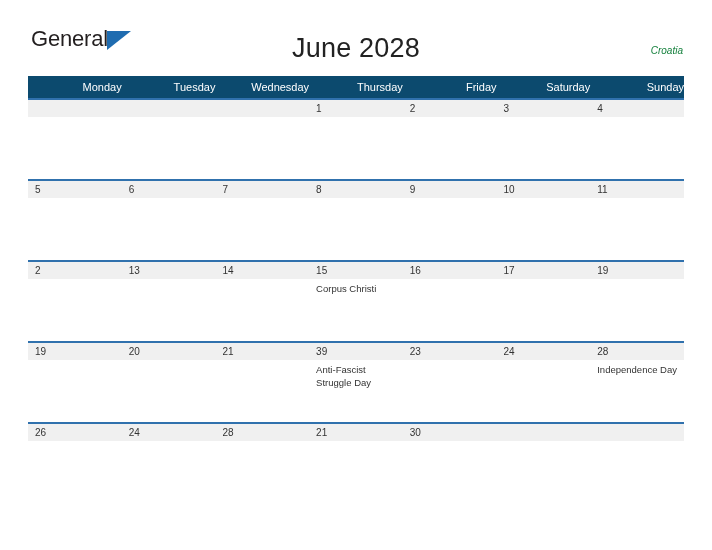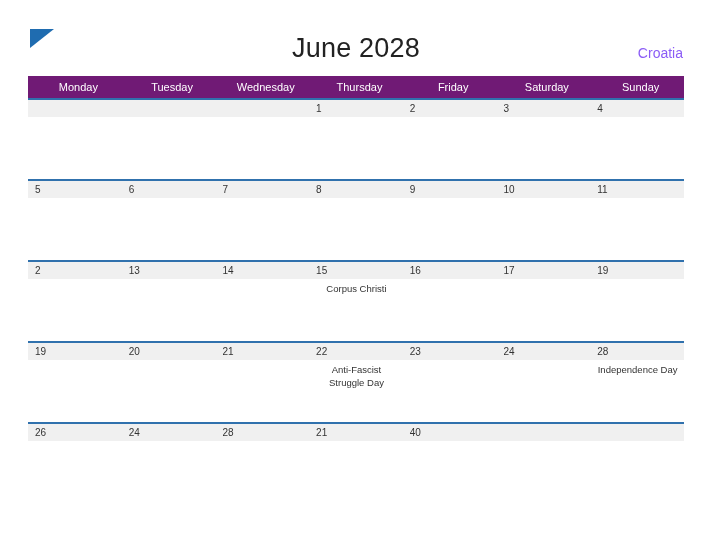--- a/index.html
+++ b/index.html
@@ -71,40 +71,41 @@
     font-size: 27px;
     color: #222222;
     font-weight: 400;
     letter-spacing: 0.2px;
   }
 
   .country {
     position: absolute;
     right: 29px;
     top: 45px;
-    font-size: 14px;
-    color: #8b5cf6;
+    font-size: 10px;
+    color: #15803d;
+    font-style: italic;
   }
 
   
   .calendar {
     position: absolute;
     left: 28px;
     top: 76px;
     width: 656px;
     border-collapse: collapse;
     table-layout: fixed;
   }
 
   .calendar th {
-    background: #701a75;
+    background: #0c4a6e;
     color: #ffffff;
     font-size: 11px;
     font-weight: 400;
-    text-align: center;
+    text-align: right;
     padding: 5px 0 5px 7px;
     height: 11px;
     border: none;
   }
 
   .calendar td {
     vertical-align: top;
     padding: 0;
     border: none;
     height: 81px;
@@ -126,32 +127,31 @@
     line-height: 13px;
   }
   .cell-events {
     padding: 3px 6px 0 7px;
     font-size: 9.5px;
     line-height: 13px;
     color: #333333;
   }
   .cell-events div {
     white-space: normal;
-    text-align: center;
   }
 </style>
 </head>
 <body>
 
 <div class="page">
 
   <div class="header">
 
     <div class="logo">
-      <span class="logo-flag"></span>
+      <span class="logo-general">General</span><span class="logo-flag"></span>
     </div>
 
     <div class="title">June 2028</div>
 
     <div class="country">Croatia</div>
 
   </div>
 
   <table class="calendar">
     <thead>
@@ -314,21 +314,21 @@
             </div>
           </td>
           <td>
             <div class="cell">
               <div class="cell-inner-band">21</div>
               <div class="cell-events"></div>
             </div>
           </td>
           <td>
             <div class="cell">
-              <div class="cell-inner-band">22</div>
+              <div class="cell-inner-band">39</div>
               <div class="cell-events">
                 <div>Anti-Fascist Struggle Day</div>
               </div>
             </div>
           </td>
           <td>
             <div class="cell">
               <div class="cell-inner-band">23</div>
               <div class="cell-events"></div>
             </div>
@@ -368,21 +368,21 @@
             </div>
           </td>
           <td>
             <div class="cell">
               <div class="cell-inner-band">21</div>
               <div class="cell-events"></div>
             </div>
           </td>
           <td>
             <div class="cell">
-              <div class="cell-inner-band">40</div>
+              <div class="cell-inner-band">30</div>
               <div class="cell-events"></div>
             </div>
           </td>
           <td>
             <div class="cell">
               <div class="cell-inner-band"></div>
               <div class="cell-events"></div>
             </div>
           </td>
           <td>

